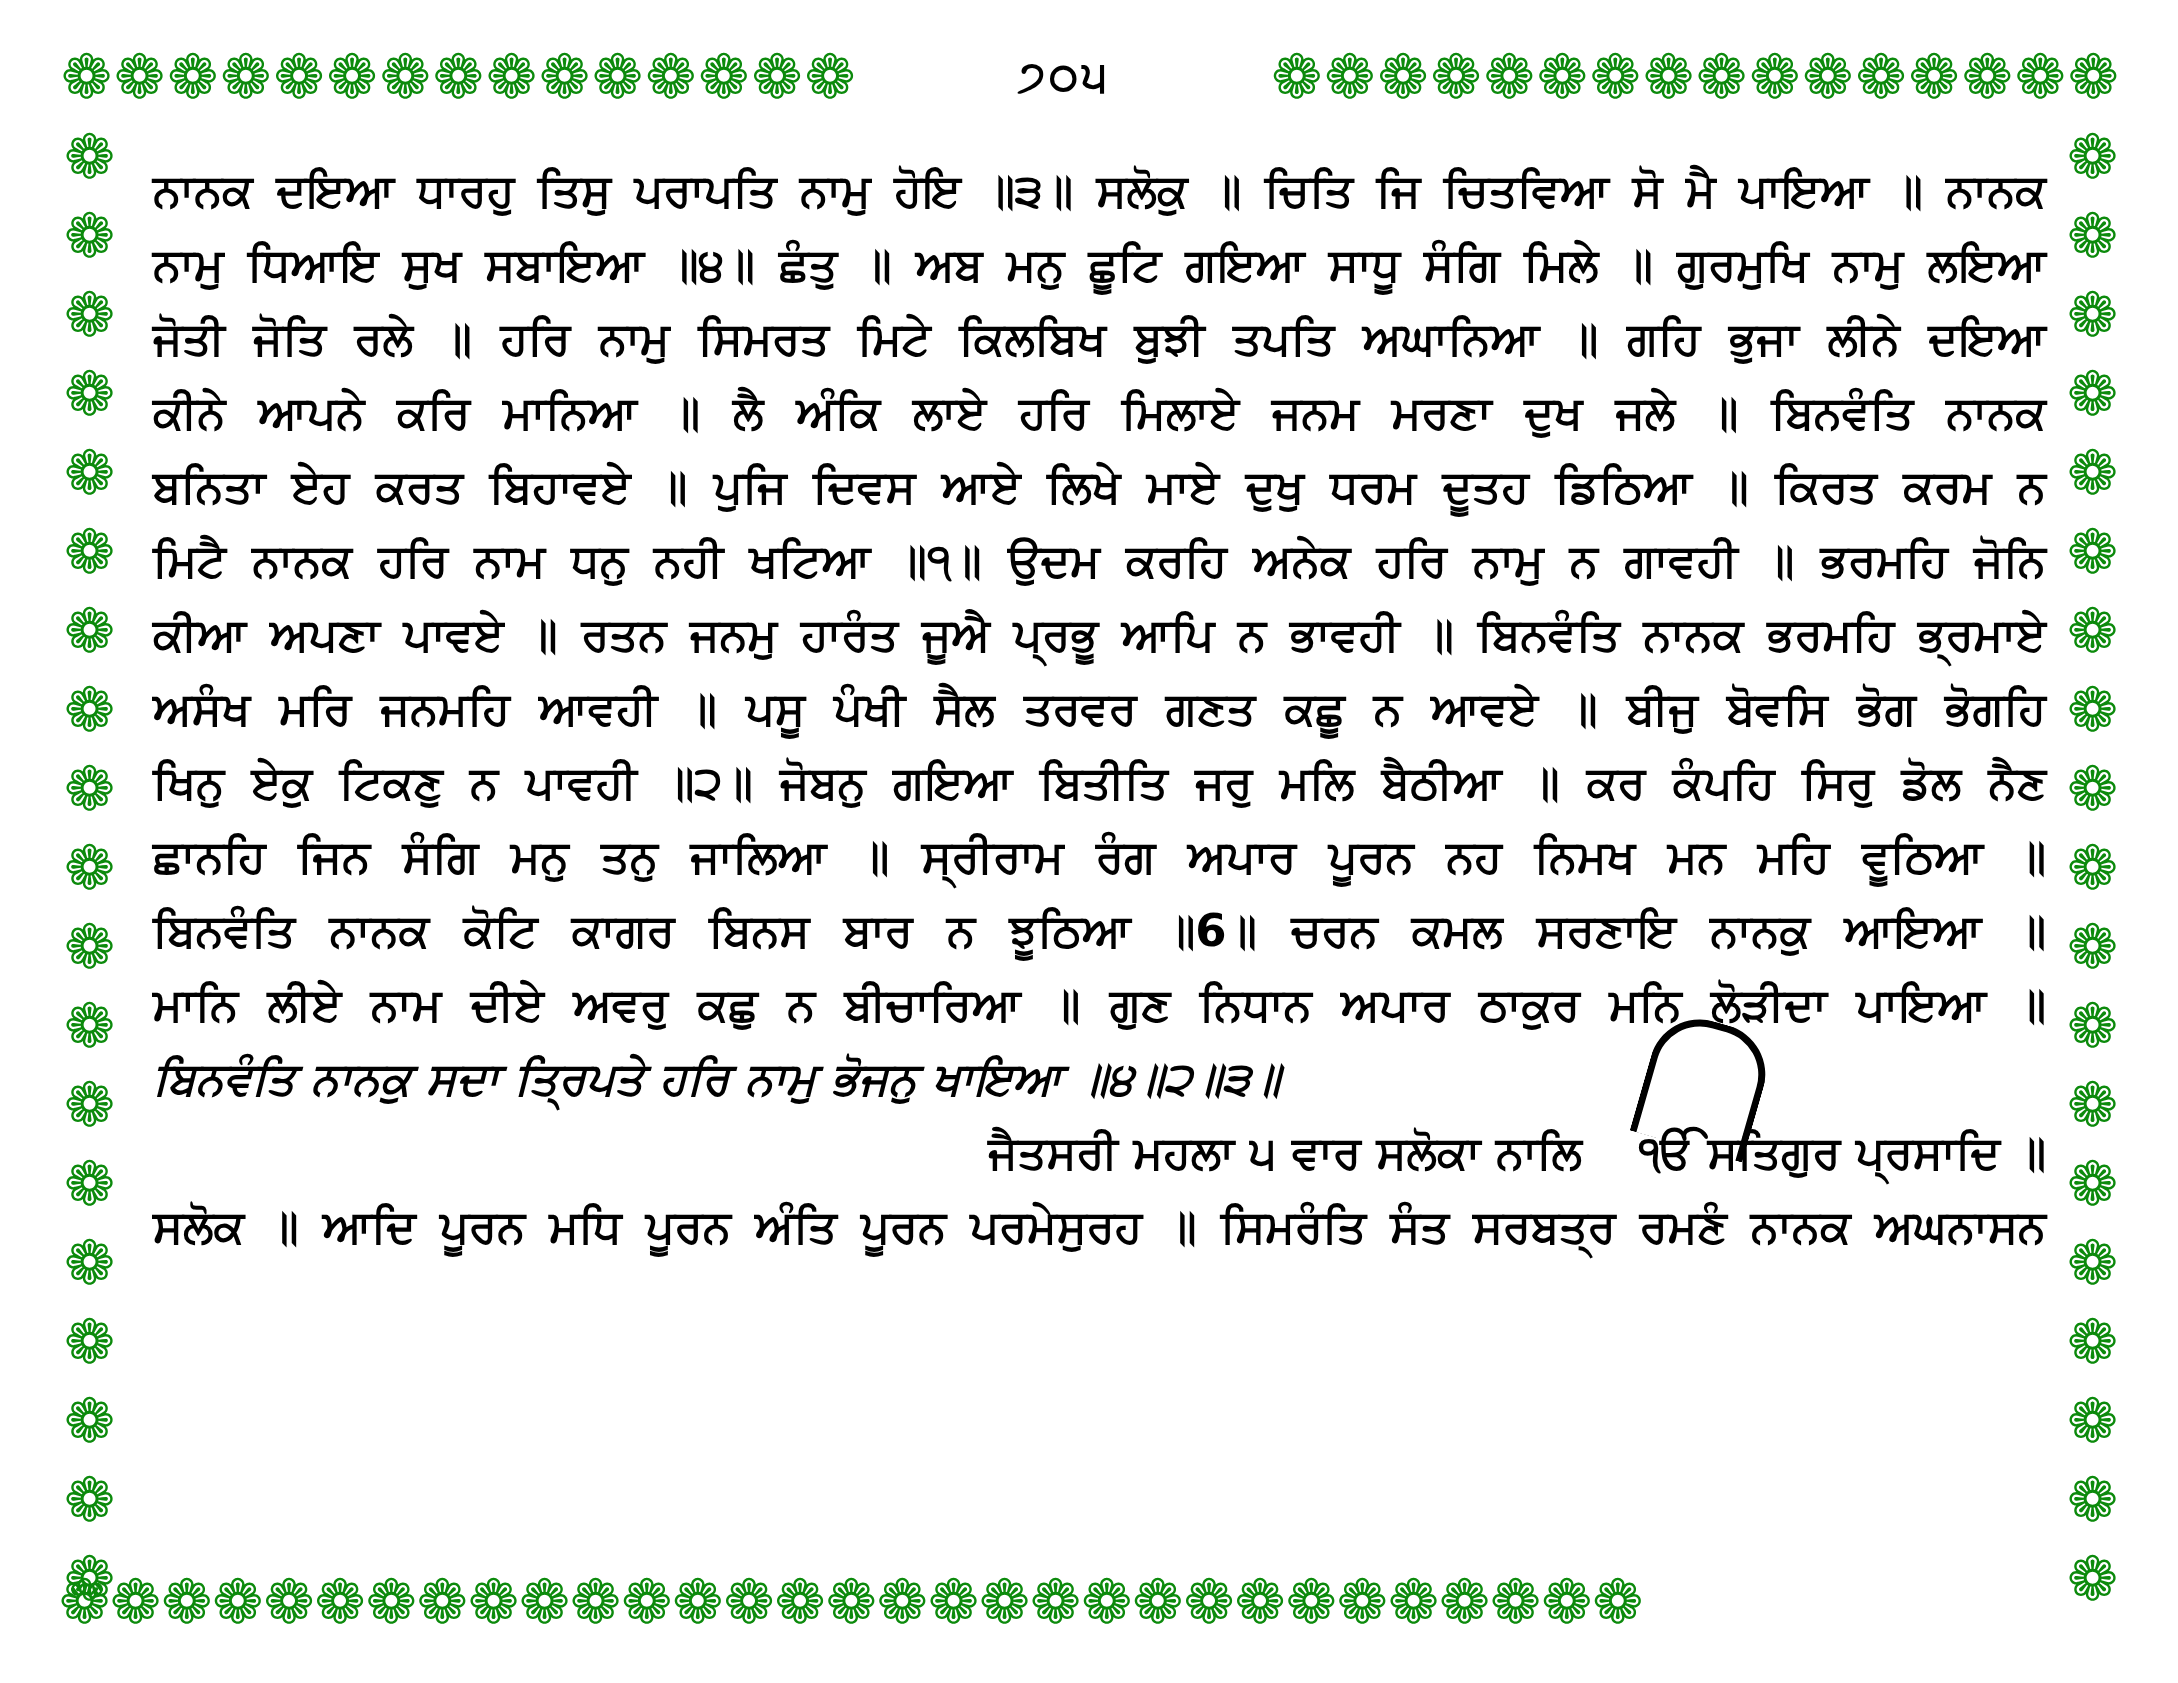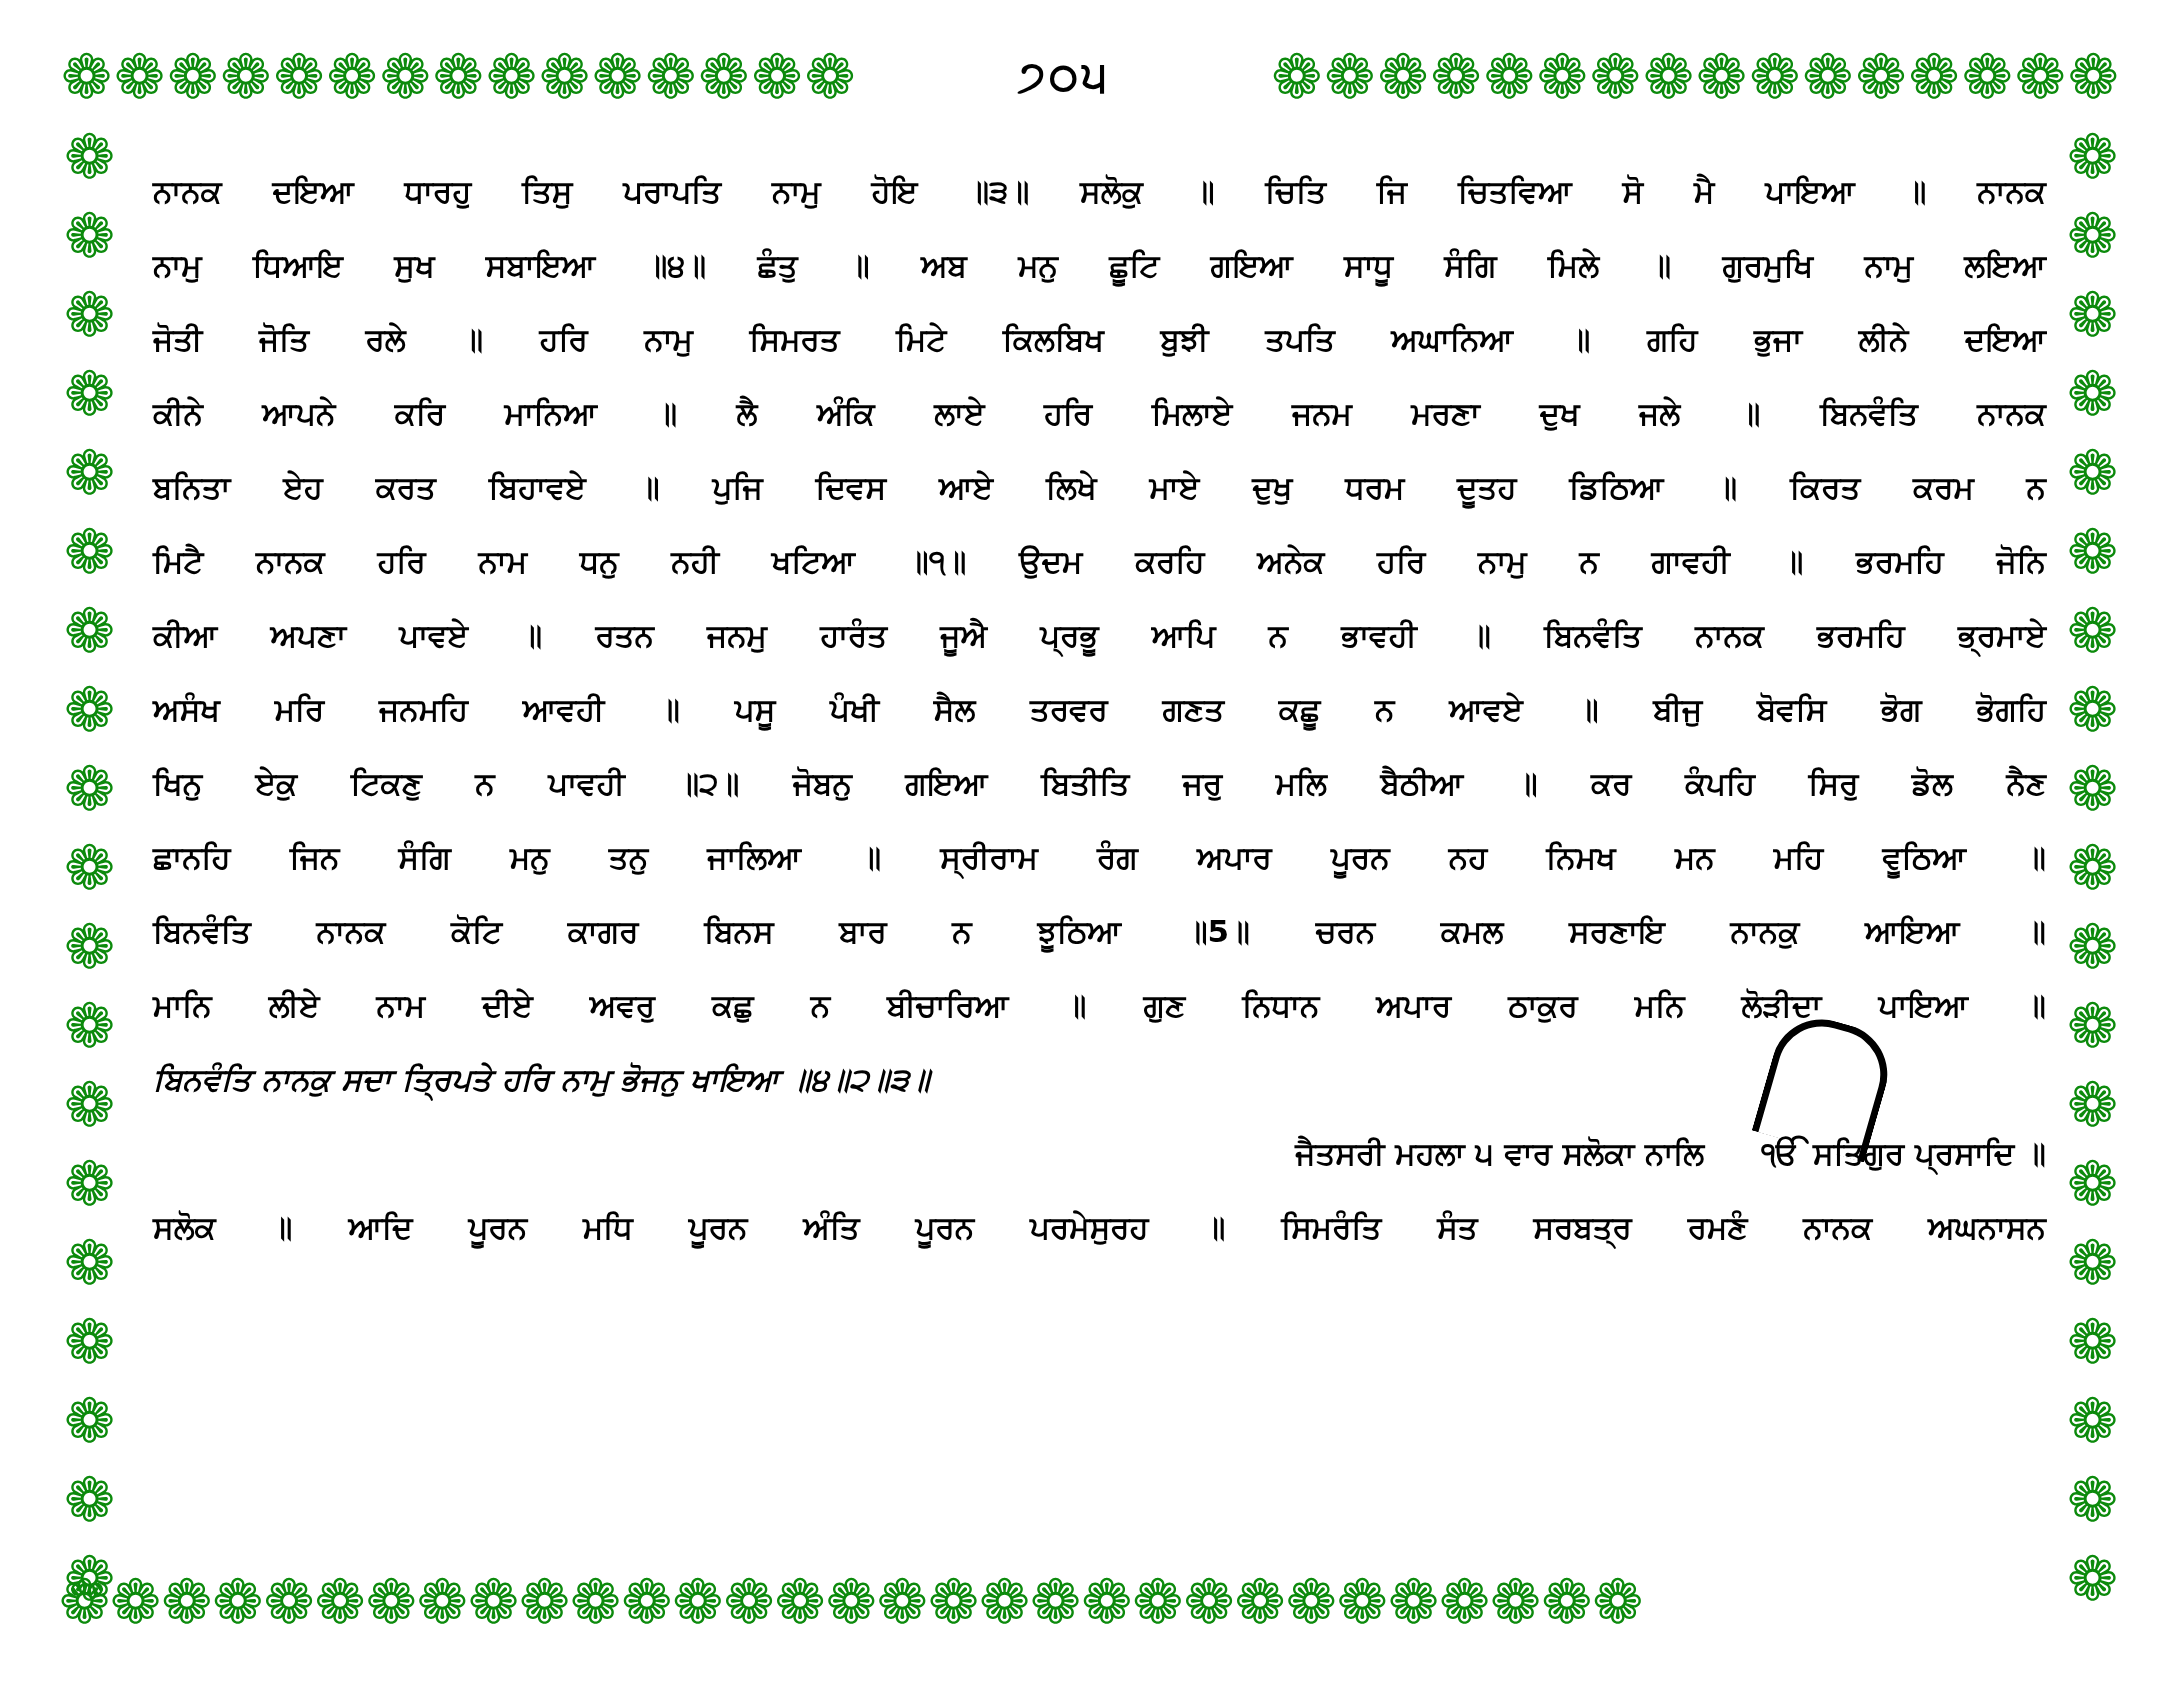--- a/index.html
+++ b/index.html
@@ -65,21 +65,21 @@
     overflow: hidden;
   }
 
   
   .text-block {
     position: absolute;
     left: 153px;
     top: 154px;
     width: 1893px;
     font-weight: bold;
-    font-size: 31px;
+    font-size: 45px;
     line-height: 74px;
     color: var(--ink, #000);
   }
   .line {
     text-align: justify;
     text-align-last: justify;
     height: 74px;
     white-space: normal;
   }
   .line-short {
@@ -167,21 +167,21 @@
     <div class="line">ਨਾਨਕ ਦਇਆ ਧਾਰਹੁ ਤਿਸੁ ਪਰਾਪਤਿ ਨਾਮੁ ਹੋਇ ॥੩॥ ਸਲੋਕੁ ॥ ਚਿਤਿ ਜਿ ਚਿਤਵਿਆ ਸੋ ਮੈ ਪਾਇਆ ॥ ਨਾਨਕ</div>
     <div class="line">ਨਾਮੁ ਧਿਆਇ ਸੁਖ ਸਬਾਇਆ ॥੪॥ ਛੰਤੁ ॥ ਅਬ ਮਨੁ ਛੂਟਿ ਗਇਆ ਸਾਧੂ ਸੰਗਿ ਮਿਲੇ ॥ ਗੁਰਮੁਖਿ ਨਾਮੁ ਲਇਆ</div>
     <div class="line">ਜੋਤੀ ਜੋਤਿ ਰਲੇ ॥ ਹਰਿ ਨਾਮੁ ਸਿਮਰਤ ਮਿਟੇ ਕਿਲਬਿਖ ਬੁਝੀ ਤਪਤਿ ਅਘਾਨਿਆ ॥ ਗਹਿ ਭੁਜਾ ਲੀਨੇ ਦਇਆ</div>
     <div class="line">ਕੀਨੇ ਆਪਨੇ ਕਰਿ ਮਾਨਿਆ ॥ ਲੈ ਅੰਕਿ ਲਾਏ ਹਰਿ ਮਿਲਾਏ ਜਨਮ ਮਰਣਾ ਦੁਖ ਜਲੇ ॥ ਬਿਨਵੰਤਿ ਨਾਨਕ</div>
     <div class="line">ਬਨਿਤਾ ਏਹ ਕਰਤ ਬਿਹਾਵਏ ॥ ਪੁਜਿ ਦਿਵਸ ਆਏ ਲਿਖੇ ਮਾਏ ਦੁਖੁ ਧਰਮ ਦੂਤਹ ਡਿਠਿਆ ॥ ਕਿਰਤ ਕਰਮ ਨ</div>
     <div class="line">ਮਿਟੈ ਨਾਨਕ ਹਰਿ ਨਾਮ ਧਨੁ ਨਹੀ ਖਟਿਆ ॥੧॥ ਉਦਮ ਕਰਹਿ ਅਨੇਕ ਹਰਿ ਨਾਮੁ ਨ ਗਾਵਹੀ ॥ ਭਰਮਹਿ ਜੋਨਿ</div>
     <div class="line">ਕੀਆ ਅਪਣਾ ਪਾਵਏ ॥ ਰਤਨ ਜਨਮੁ ਹਾਰੰਤ ਜੂਐ ਪ੍ਰਭੂ ਆਪਿ ਨ ਭਾਵਹੀ ॥ ਬਿਨਵੰਤਿ ਨਾਨਕ ਭਰਮਹਿ ਭ੍ਰਮਾਏ</div>
     <div class="line">ਅਸੰਖ ਮਰਿ ਜਨਮਹਿ ਆਵਹੀ ॥ ਪਸੂ ਪੰਖੀ ਸੈਲ ਤਰਵਰ ਗਣਤ ਕਛੂ ਨ ਆਵਏ ॥ ਬੀਜੁ ਬੋਵਸਿ ਭੋਗ ਭੋਗਹਿ</div>
     <div class="line">ਖਿਨੁ ਏਕੁ ਟਿਕਣੁ ਨ ਪਾਵਹੀ ॥੨॥ ਜੋਬਨੁ ਗਇਆ ਬਿਤੀਤਿ ਜਰੁ ਮਲਿ ਬੈਠੀਆ ॥ ਕਰ ਕੰਪਹਿ ਸਿਰੁ ਡੋਲ ਨੈਣ</div>
     <div class="line">ਛਾਨਹਿ ਜਿਨ ਸੰਗਿ ਮਨੁ ਤਨੁ ਜਾਲਿਆ ॥ ਸ੍ਰੀਰਾਮ ਰੰਗ ਅਪਾਰ ਪੂਰਨ ਨਹ ਨਿਮਖ ਮਨ ਮਹਿ ਵੂਠਿਆ ॥</div>
-    <div class="line">ਬਿਨਵੰਤਿ ਨਾਨਕ ਕੋਟਿ ਕਾਗਰ ਬਿਨਸ ਬਾਰ ਨ ਝੂਠਿਆ ॥5॥ ਚਰਨ ਕਮਲ ਸਰਣਾਇ ਨਾਨਕੁ ਆਇਆ ॥</div>
+    <div class="line">ਬਿਨਵੰਤਿ ਨਾਨਕ ਕੋਟਿ ਕਾਗਰ ਬਿਨਸ ਬਾਰ ਨ ਝੂਠਿਆ ॥6॥ ਚਰਨ ਕਮਲ ਸਰਣਾਇ ਨਾਨਕੁ ਆਇਆ ॥</div>
     <div class="line">ਮਾਨਿ ਲੀਏ ਨਾਮ ਦੀਏ ਅਵਰੁ ਕਛੁ ਨ ਬੀਚਾਰਿਆ ॥ ਗੁਣ ਨਿਧਾਨ ਅਪਾਰ ਠਾਕੁਰ ਮਨਿ ਲੋੜੀਦਾ ਪਾਇਆ ॥</div>
     <div class="line line-short">ਬਿਨਵੰਤਿ ਨਾਨਕੁ ਸਦਾ ਤ੍ਰਿਪਤੇ ਹਰਿ ਨਾਮੁ ਭੋਜਨੁ ਖਾਇਆ ॥੪॥੨॥੩॥</div>
 
     <div class="heading">
       <span class="heading-title">ਜੈਤਸਰੀ ਮਹਲਾ ੫ ਵਾਰ ਸਲੋਕਾ ਨਾਲਿ</span><span class="onkar-wrap"><span class="onkar-arc"></span><span>ੴ</span></span><span>ਸਤਿਗੁਰ ਪ੍ਰਸਾਦਿ ॥</span>
     </div>
 
     <div class="line">ਸਲੋਕ ॥ ਆਦਿ ਪੂਰਨ ਮਧਿ ਪੂਰਨ ਅੰਤਿ ਪੂਰਨ ਪਰਮੇਸੁਰਹ ॥ ਸਿਮਰੰਤਿ ਸੰਤ ਸਰਬਤ੍ਰ ਰਮਣੰ ਨਾਨਕ ਅਘਨਾਸਨ</div>
   </main>
 

